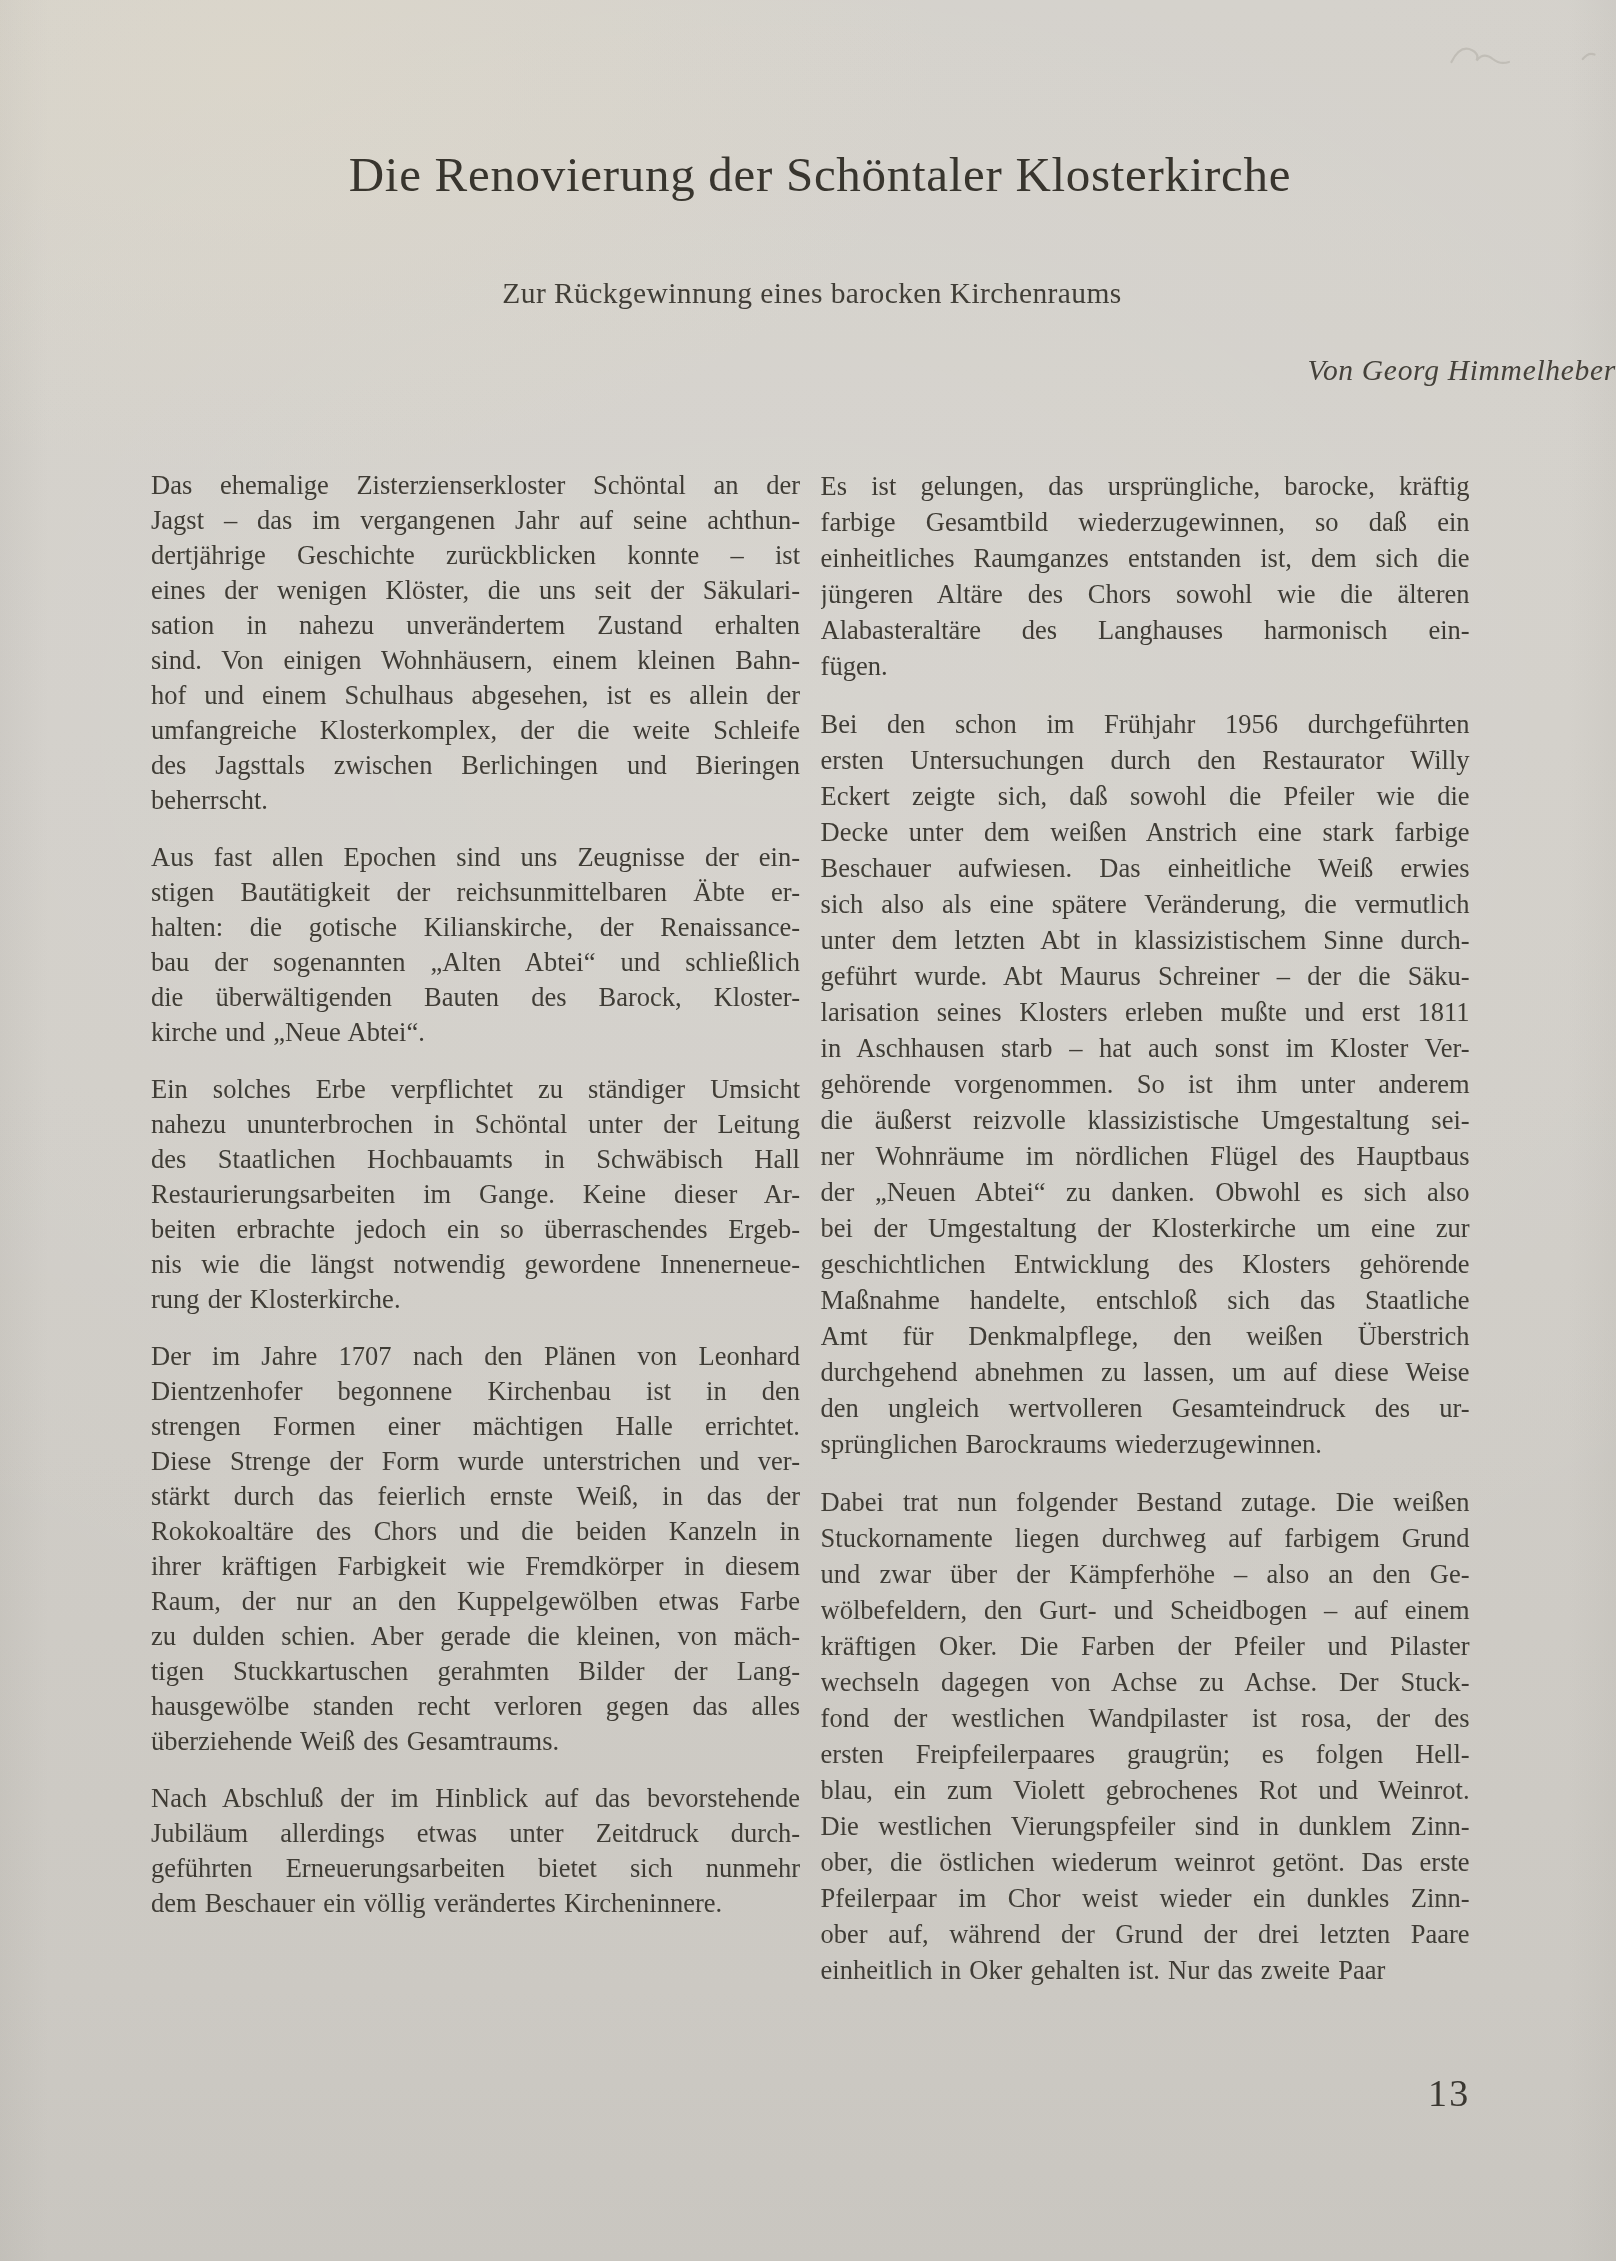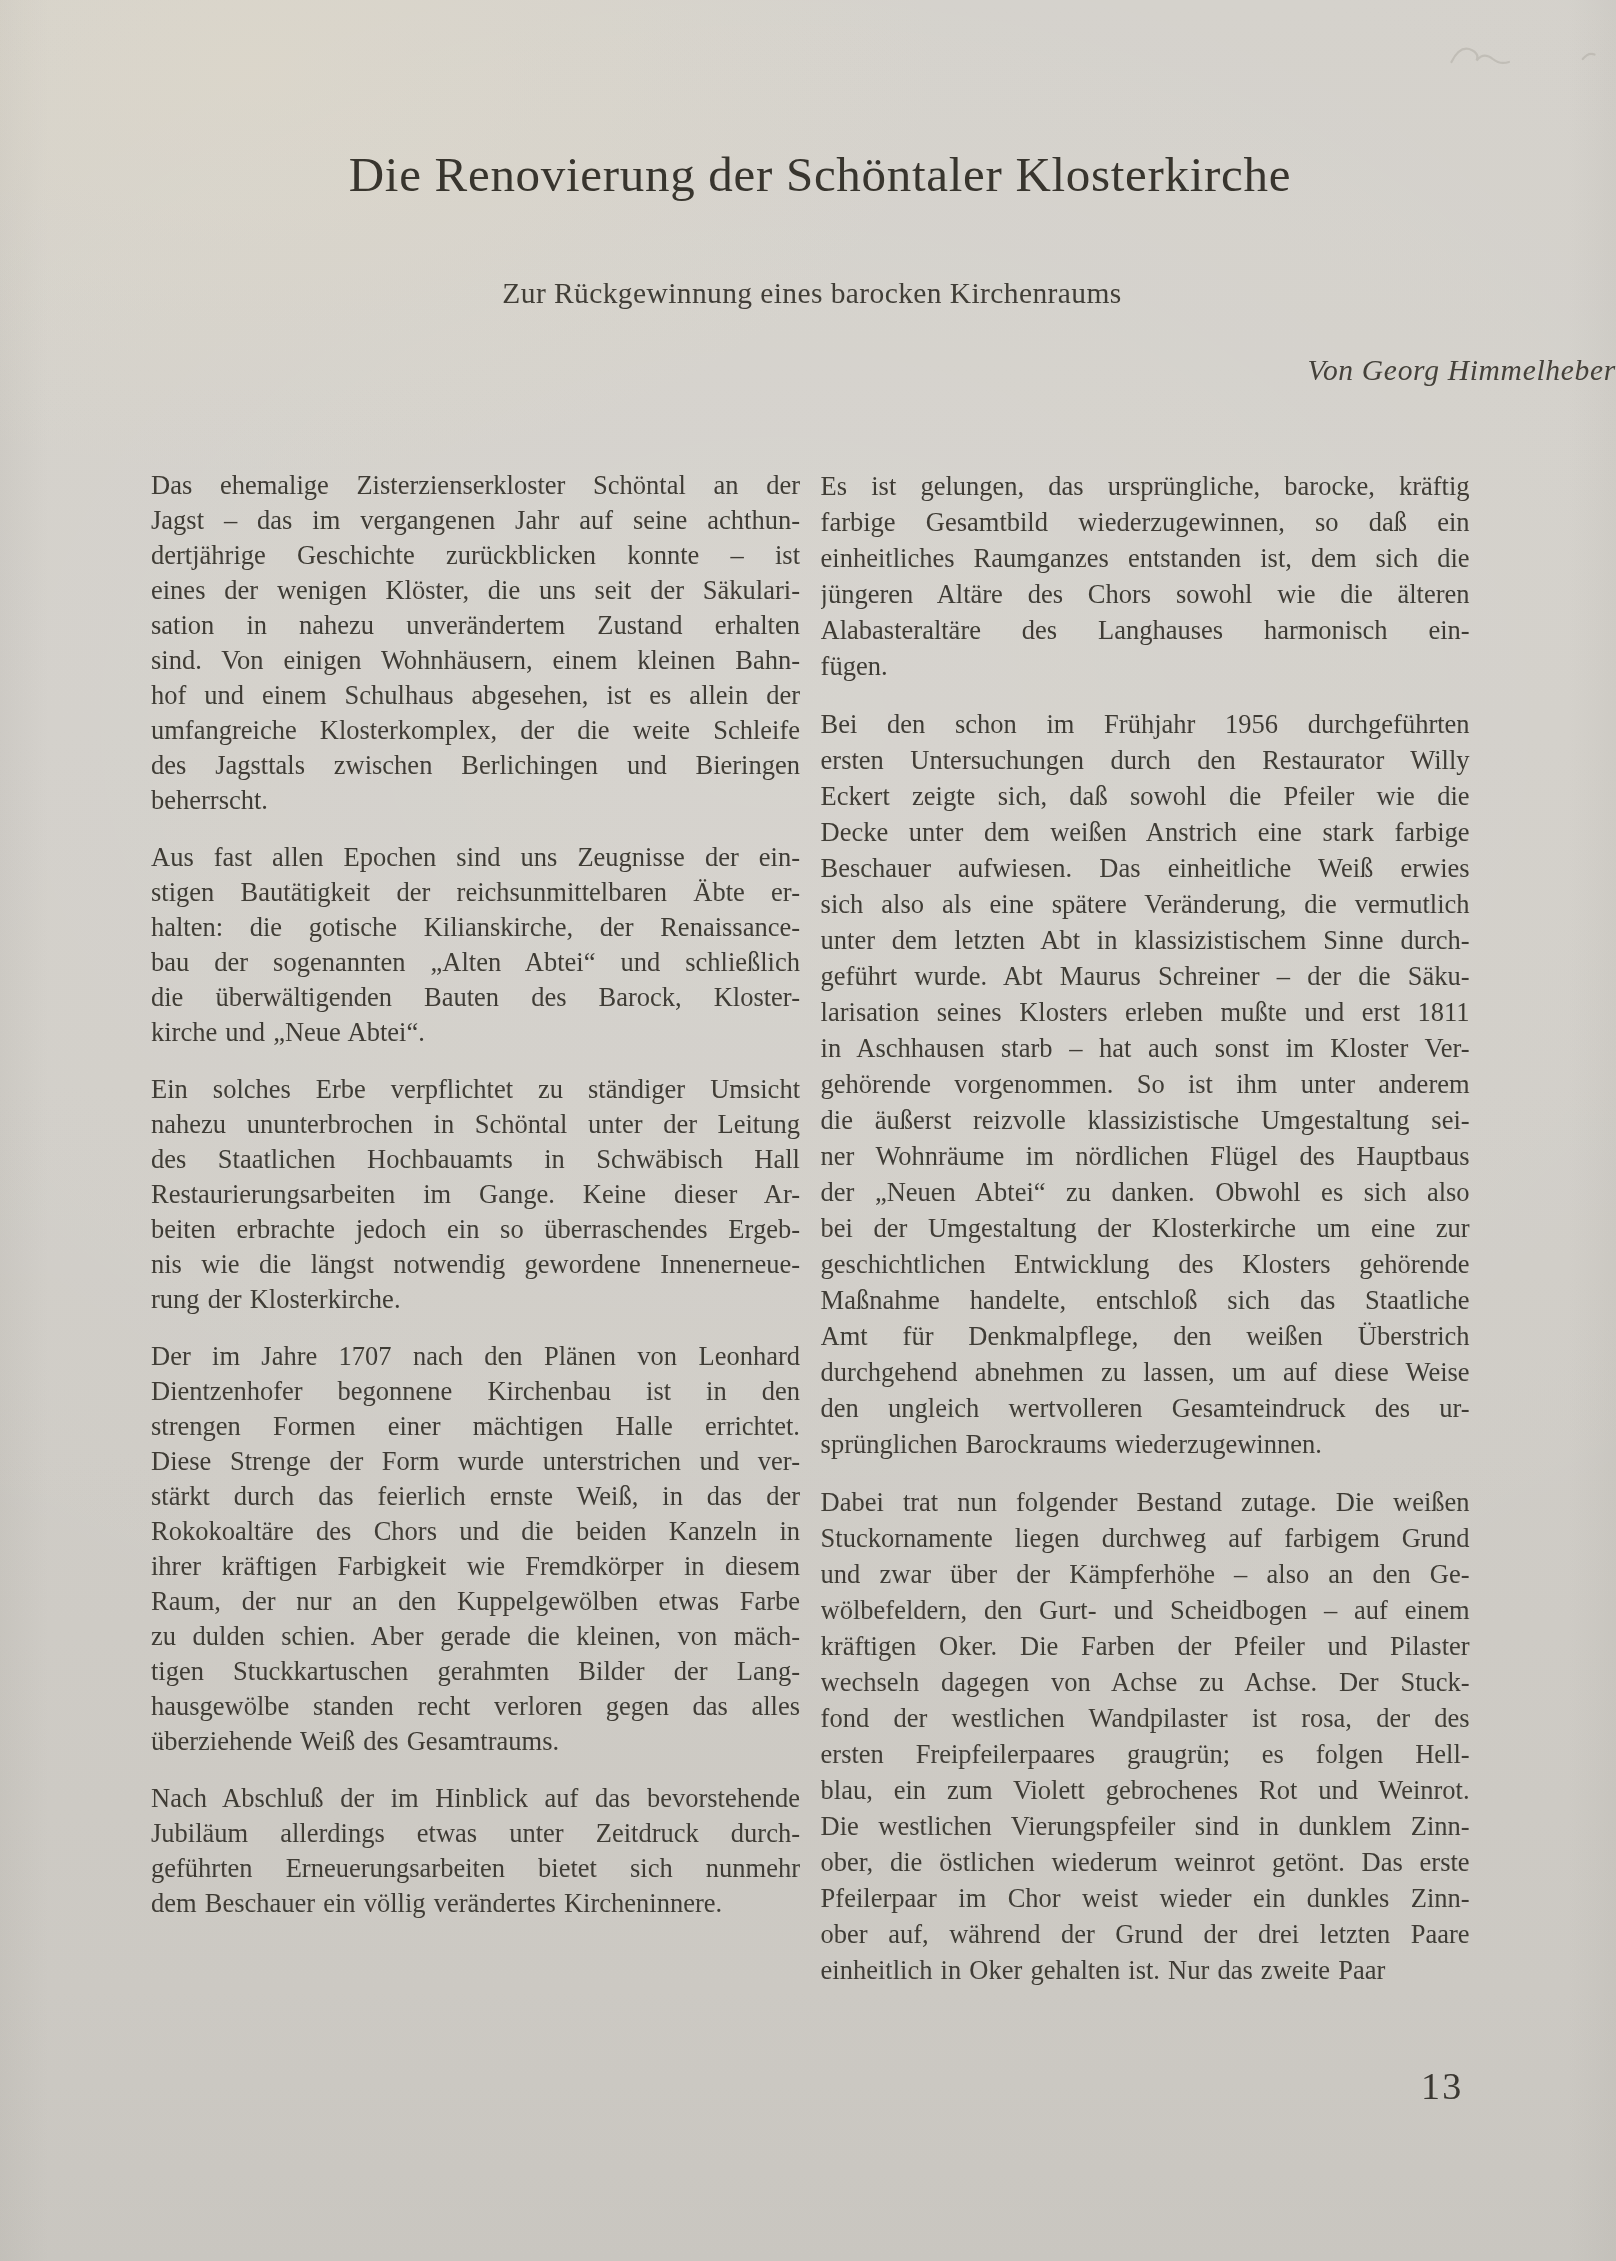--- a/index.html
+++ b/index.html
@@ -79,21 +79,21 @@
     overflow: hidden;
     text-align: justify;
     text-align-last: justify;
     word-spacing: 1.5px;
   }
   .line.last { text-align-last: left; }
   .page-number {
     position: absolute;
     top: 2064px;
     left: 1421px;
-    margin: 0;
+    margin: 7px;
     font-size: 38px;
     letter-spacing: 2.2px;
     color: #3a3731;
   }
   .pencil-scribble {
     position: absolute;
     top: 31px;
     left: 1438px;
     opacity: 0.55;
   }

